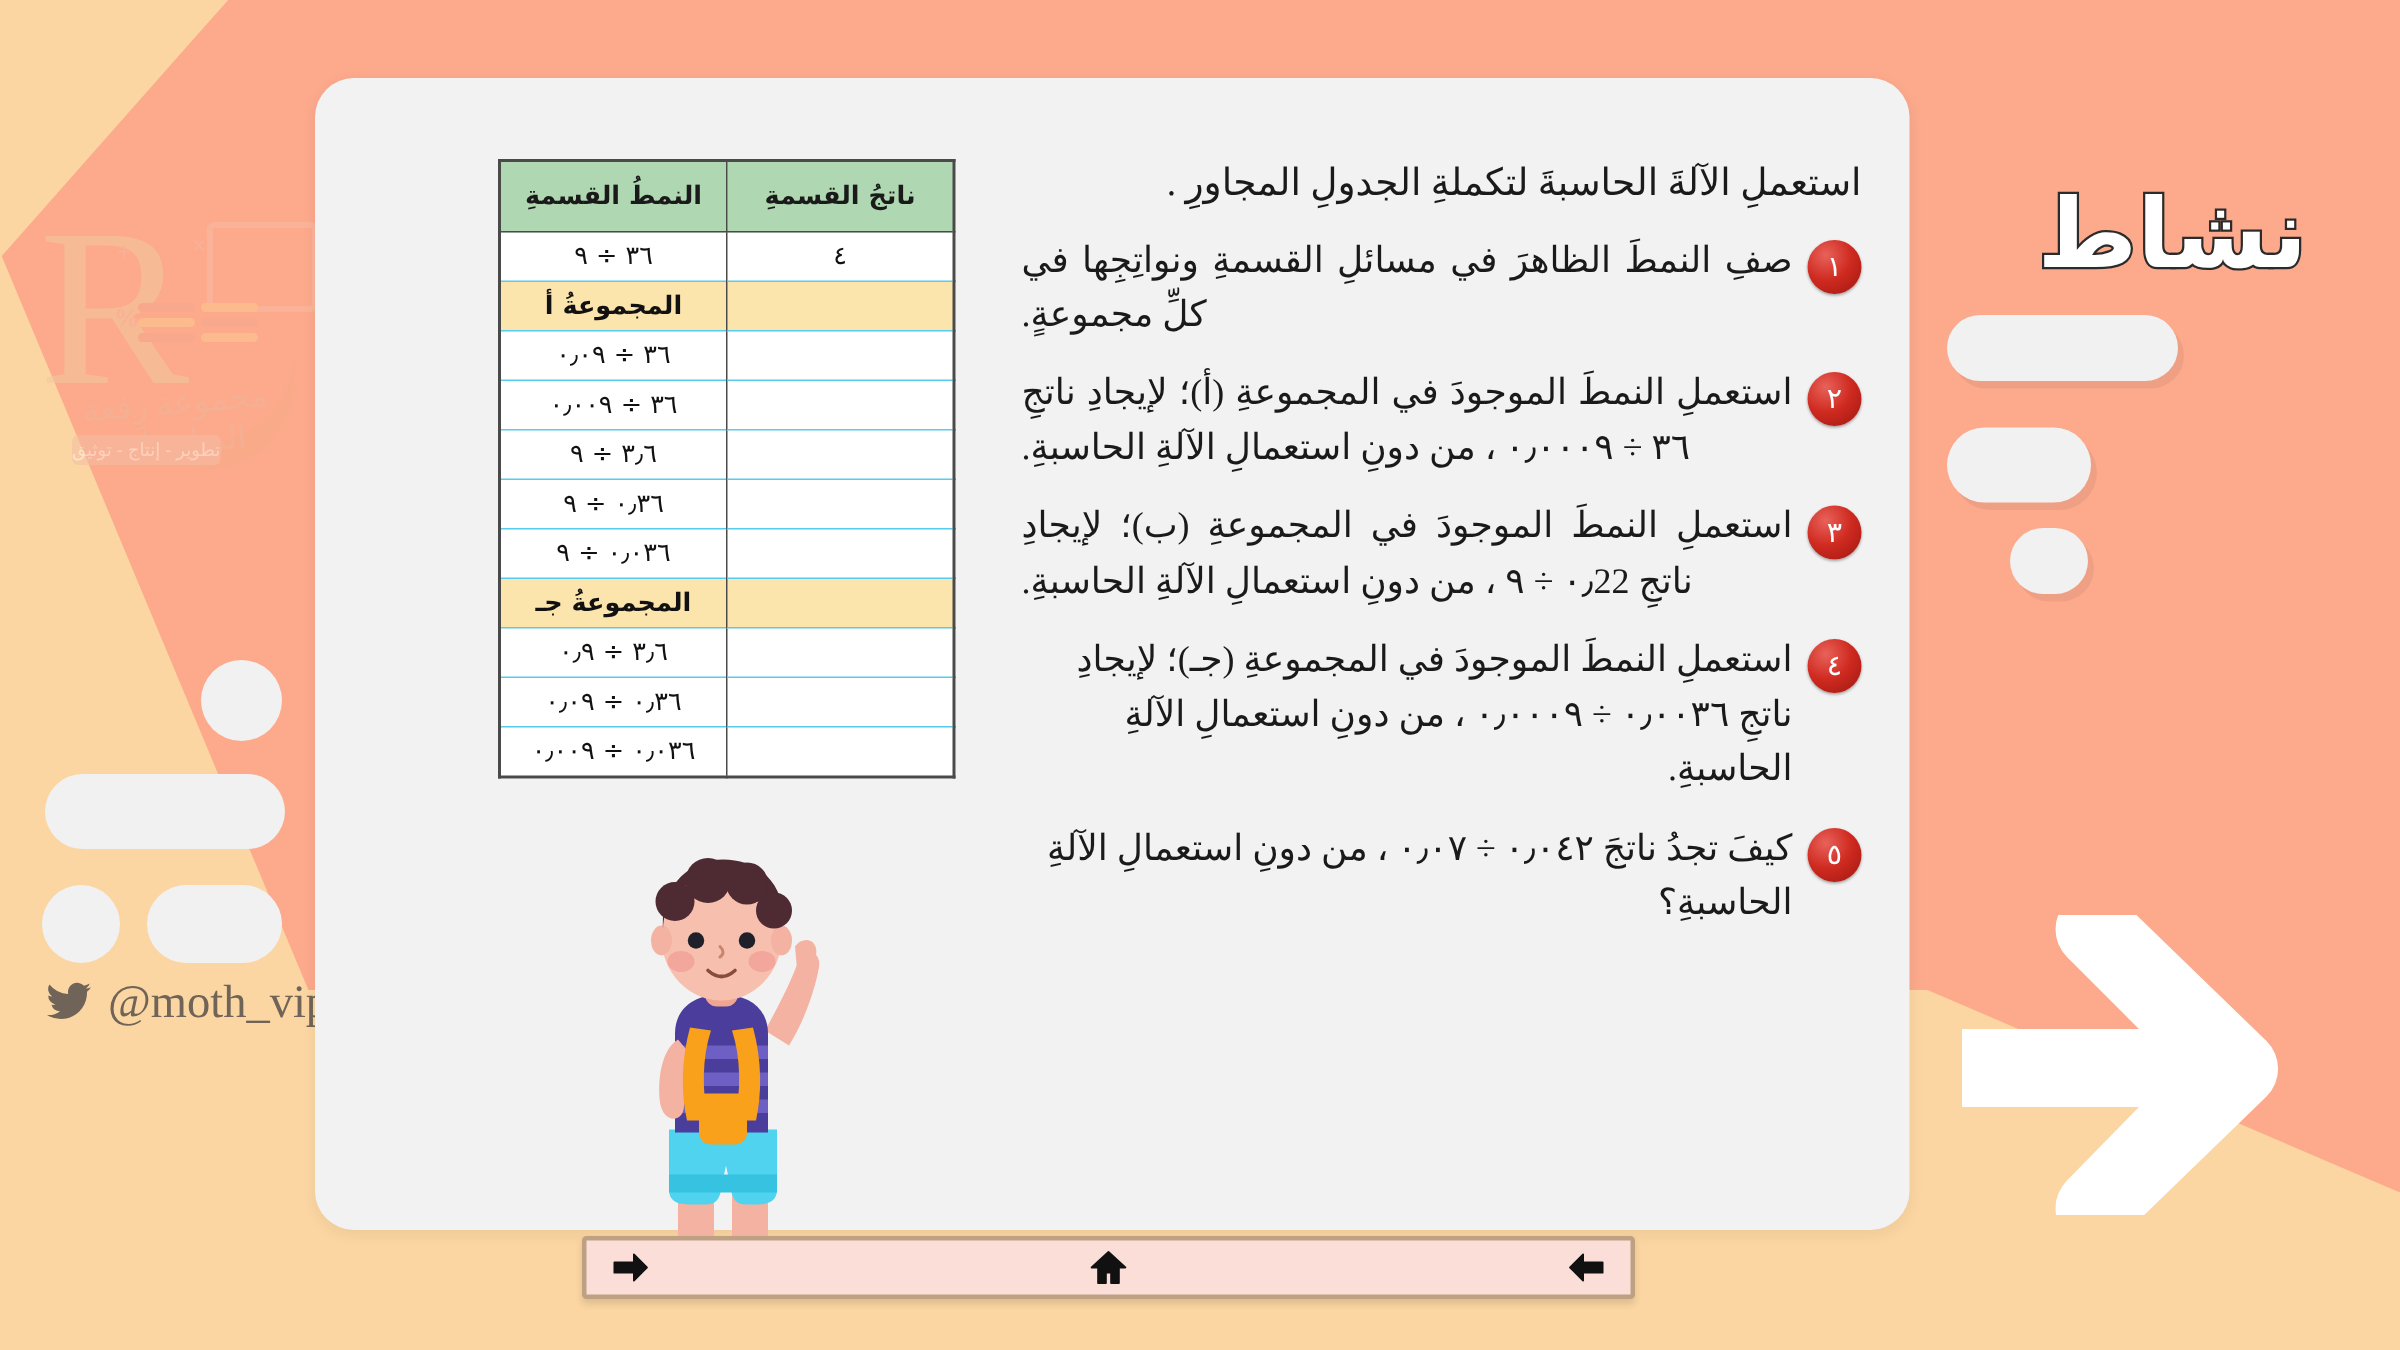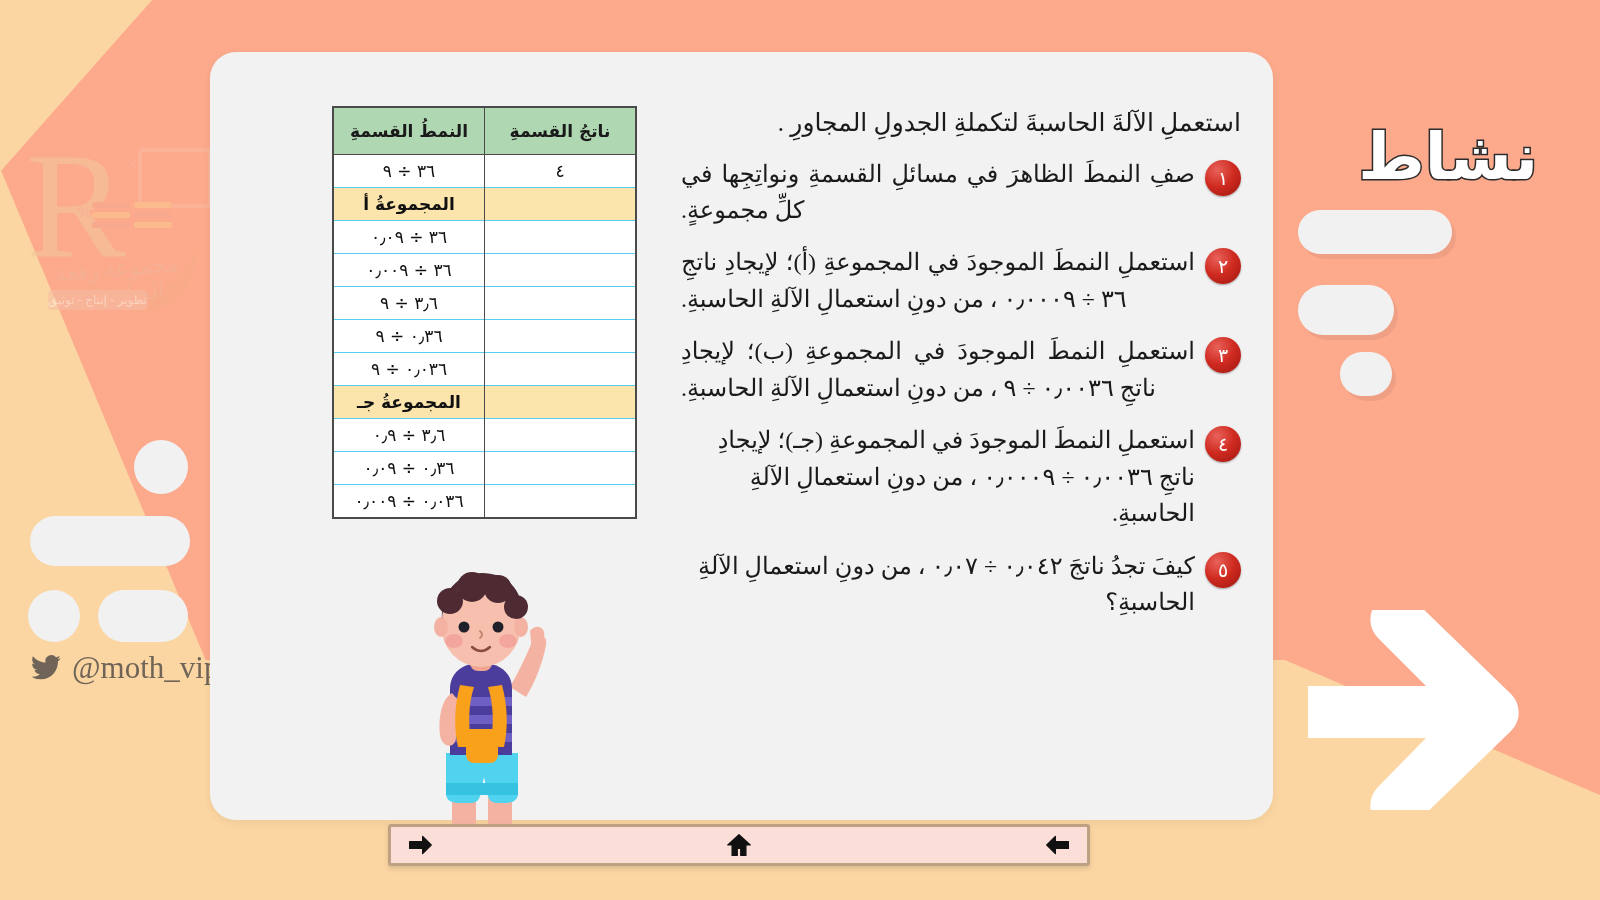--- a/index.html
+++ b/index.html
@@ -248,21 +248,21 @@
         <div class="q">
           <div class="qnum">١</div>
           <div class="qtext">صفِ النمطَ الظاهرَ في مسائلِ القسمةِ ونواتِجِها في كلِّ مجموعةٍ.</div>
         </div>
         <div class="q">
           <div class="qnum">٢</div>
           <div class="qtext">استعملِ النمطَ الموجودَ في المجموعةِ (أ)؛ لإيجادِ ناتجِ ٣٦ ÷ ٠٫٠٠٠٩ ، من دونِ استعمالِ الآلةِ الحاسبةِ.</div>
         </div>
         <div class="q">
           <div class="qnum">٣</div>
-          <div class="qtext">استعملِ النمطَ الموجودَ في المجموعةِ (ب)؛ لإيجادِ ناتجِ ٠٫٠٠٣٦ ÷ ٩ ، من دونِ استعمالِ الآلةِ الحاسبةِ.</div>
+          <div class="qtext">استعملِ النمطَ الموجودَ في المجموعةِ (ب)؛ لإيجادِ ناتجِ ٠٫22 ÷ ٩ ، من دونِ استعمالِ الآلةِ الحاسبةِ.</div>
         </div>
         <div class="q wide">
           <div class="qnum">٤</div>
           <div class="qtext">استعملِ النمطَ الموجودَ في المجموعةِ (جـ)؛ لإيجادِ ناتجِ ٠٫٠٠٣٦ ÷ ٠٫٠٠٠٩ ، من دونِ استعمالِ الآلةِ الحاسبةِ.</div>
         </div>
         <div class="q wide">
           <div class="qnum">٥</div>
           <div class="qtext">كيفَ تجدُ ناتجَ ٠٫٠٤٢ ÷ ٠٫٠٧ ، من دونِ استعمالِ الآلةِ الحاسبةِ؟</div>
         </div>
       </div>

